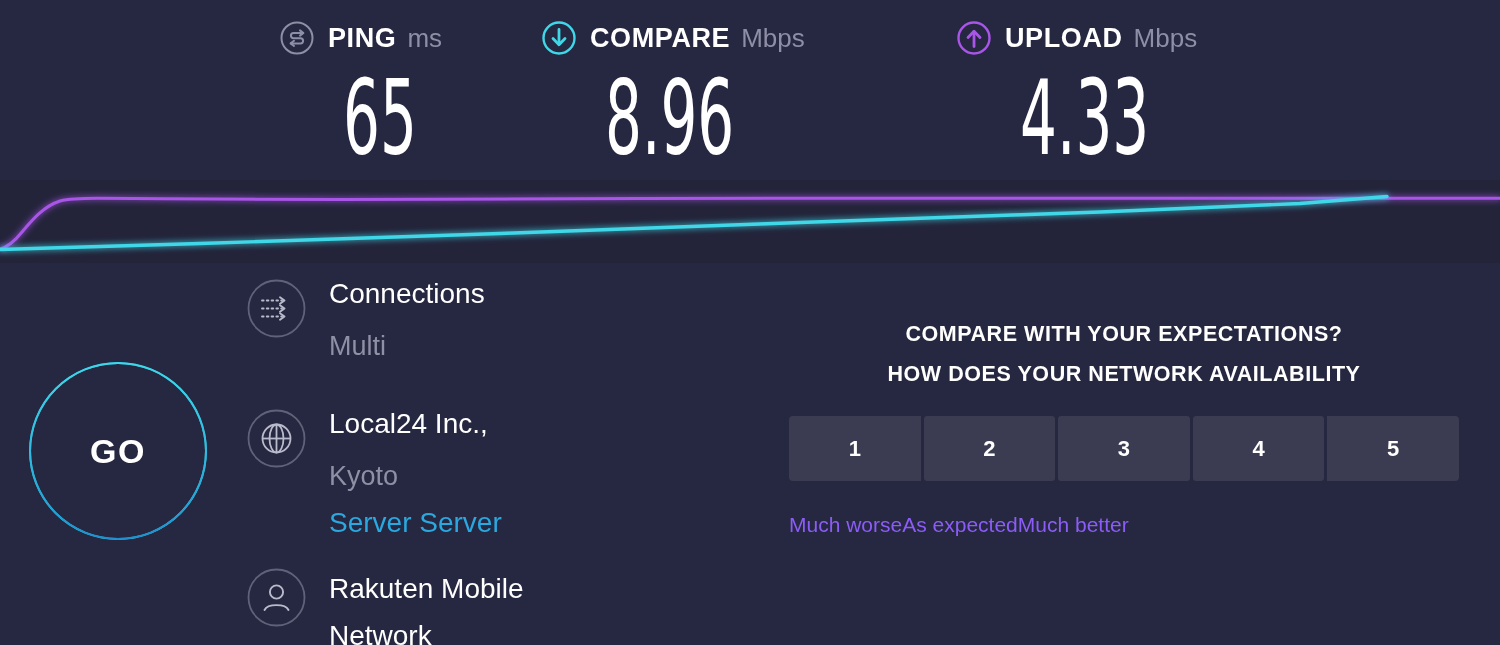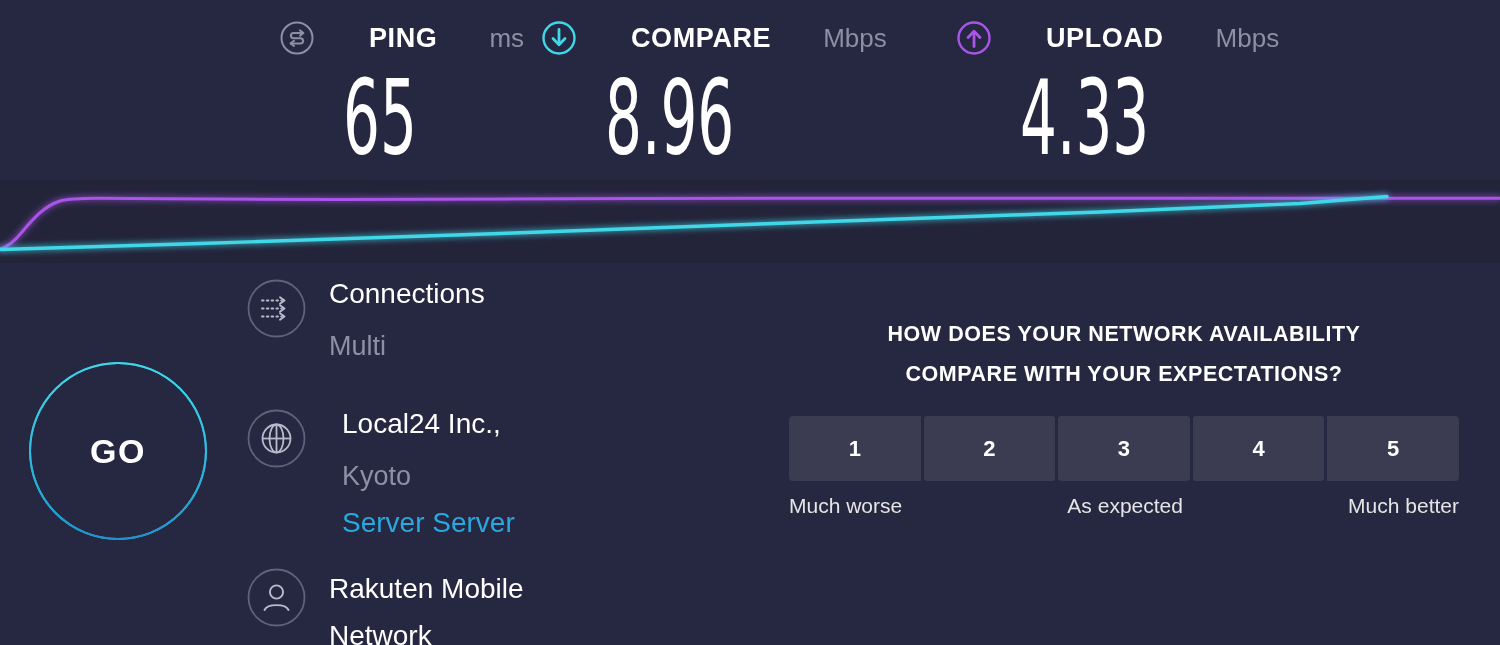--- a/index.html
+++ b/index.html
@@ -32,21 +32,20 @@
   #metric-ping    { left: 278px; width: 260px; }
   #metric-download{ left: 540px; width: 400px; }
   #metric-upload  { left: 955px; width: 360px; }
 
   .metric-head {
     display: flex;
     align-items: center;
     height: 62px;
     padding-top: 14px;
     box-sizing: border-box;
-    gap: 41px;
   }
   .metric-icon {
     width: 38px;
     height: 38px;
     flex: 0 0 38px;
     margin-right: 12px;
   }
   .metric-icon svg { display: block; width: 38px; height: 38px; }
 
   .metric-name {
@@ -136,21 +135,21 @@
     z-index: 2;
   }
 
   
   .info-row {
     position: absolute;
     display: flex;
     align-items: flex-start;
   }
   #row-connections { left: 243px; top: 275px; }
-  #row-server      { left: 243px; top: 405px; gap: 13px; }
+  #row-server      { left: 243px; top: 405px; }
   #row-isp         { left: 243px; top: 564px; }
 
   .info-icon {
     width: 67px; height: 67px;
     flex: 0 0 67px;
     margin-right: 19px;
   }
   .info-icon svg { display: block; width: 67px; height: 67px; }
 
   .info-text { padding-top: 1px; }
@@ -215,24 +214,23 @@
     cursor: pointer;
     display: flex;
     align-items: center;
     justify-content: center;
   }
   .rating-btn:first-child { border-radius: 4px 0 0 4px; }
   .rating-btn:last-child  { border-radius: 0 4px 4px 0; }
 
   #rating-labels {
     display: flex;
-    justify-content: space-between;
-    margin-top: 13px;
+    margin-top: 32px;
     font-size: 21px;
-    color: #e5e5e5;
+    color: #8b5cf6;
   }
   #rating-labels span { white-space: nowrap; }
 </style>
 </head>
 <body>
 
 <div id="results-band">
 
   <div class="metric" id="metric-ping">
     <div class="metric-head">
@@ -361,22 +359,22 @@
     </svg>
   </span>
   <span class="info-text">
     <div id="isp-line1">Rakuten Mobile</div>
     <div id="isp-line2">Network</div>
   </span>
 </div>
 
 <div id="survey">
   <div id="survey-question">
+    <div>COMPARE WITH YOUR EXPECTATIONS?</div>
     <div>HOW DOES YOUR NETWORK AVAILABILITY</div>
-    <div>COMPARE WITH YOUR EXPECTATIONS?</div>
   </div>
 
   <div id="rating-row">
     <button class="rating-btn">1</button>
     <button class="rating-btn">2</button>
     <button class="rating-btn">3</button>
     <button class="rating-btn">4</button>
     <button class="rating-btn">5</button>
   </div>
 

